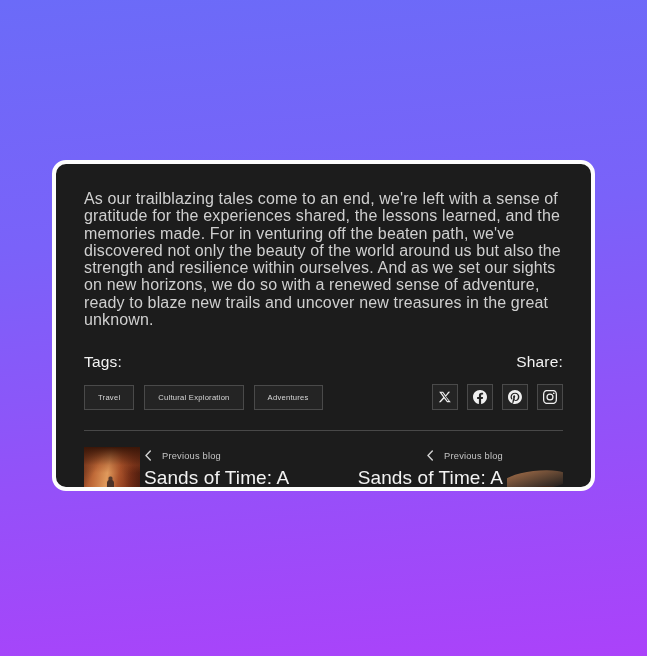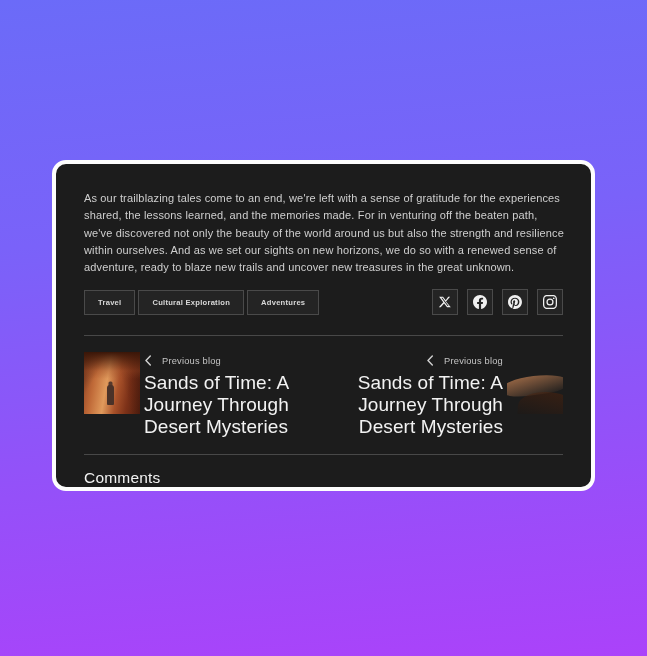--- a/index.html
+++ b/index.html
@@ -29,21 +29,21 @@
     overflow: hidden;
   }
 
   .card-inner {
     padding: 26px 28px 0 28px;
     height: 100%;
   }
 
   
   #closing-paragraph {
-    font-size: 11px;
+    font-size: 16px;
     line-height: 17.3px;
     color: #cfcfcf;
     letter-spacing: 0.15px;
     width: 485px;
   }
 
   
   .section-head-row {
     display: flex;
     justify-content: space-between;
@@ -59,21 +59,21 @@
   }
 
   
   .controls-row {
     display: flex;
     justify-content: space-between;
     align-items: center;
     margin-top: 13px;
   }
 
-  #tag-list { display: flex; gap: 3px; font-weight: bold; }
+  #tag-list { display: flex; gap: 10px; }
 
   .tag-pill {
     border: 1px solid #4a4a4a;
     background: #242424;
     color: #d8d8d8;
     font-size: 7.6px;
     letter-spacing: 0.25px;
     height: 25px;
     display: flex;
     align-items: center;
@@ -209,20 +209,24 @@
   }
 </style>
 </head>
 <body>
 
 <div id="blog-card">
   <div class="card-inner">
 
     <p id="closing-paragraph">As our trailblazing tales come to an end, we're left with a sense of gratitude for the experiences shared, the lessons learned, and the memories made. For in venturing off the beaten path, we've discovered not only the beauty of the world around us but also the strength and resilience within ourselves. And as we set our sights on new horizons, we do so with a renewed sense of adventure, ready to blaze new trails and uncover new treasures in the great unknown.</p>
 
+    <div class="section-head-row">
+      <span class="section-heading">Tags:</span>
+      <span class="section-heading">Share:</span>
+    </div>
 
     <div class="controls-row">
 
       <div id="tag-list">
         <div class="tag-pill">
           <span>Travel</span>
         </div>
         <div class="tag-pill">
           <span>Cultural Exploration</span>
         </div>

